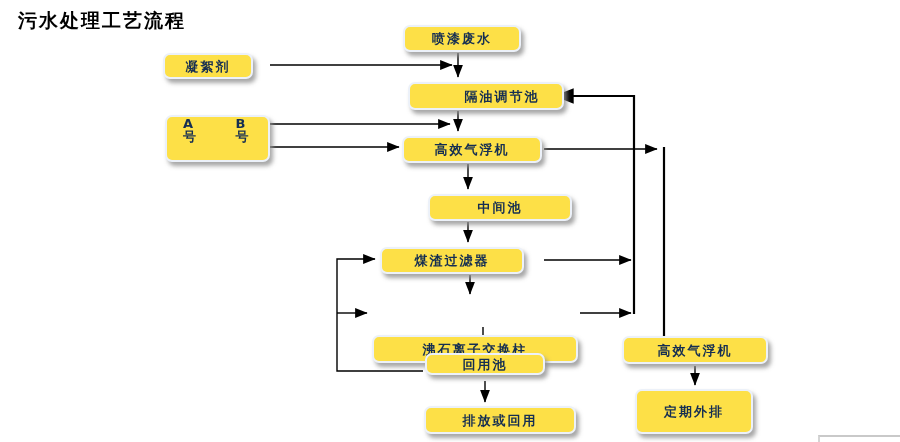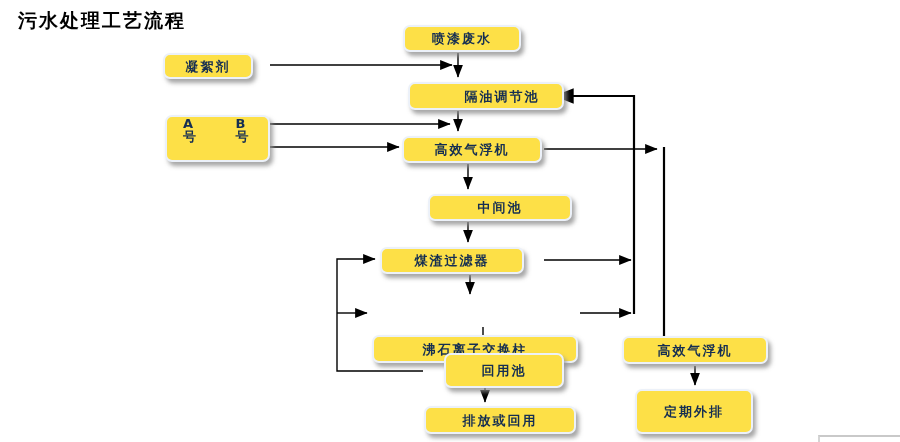--- a/index.html
+++ b/index.html
@@ -85,18 +85,18 @@
 
 <div class="node multiline" style="left:165px; top:115px; width:105px; height:47px;">
   <div>A 号</div>
   <div>B 号</div>
 </div>
 
 <div class="node" style="left:402px; top:136px; width:140px; height:27px;border-radius:7px;">高效气浮机</div>
 <div class="node" style="left:428px; top:194px; width:144px; height:27px;">中间池</div>
 <div class="node" style="left:380px; top:247px; width:144px; height:27px;">煤渣过滤器</div>
 <div class="node" style="left:372px; top:299px; width:206px; height:28px;margin-top:36px;">沸石离子交换柱</div>
-<div class="node" style="left:444px; top:353px; width:120px; height:35px;">回用池</div>
+<div class="node" style="left:425px; top:353px; width:120px; height:22px;">回用池</div>
 <div class="node" style="left:424px; top:406px; width:152px; height:28px;">排放或回用</div>
 <div class="node" style="left:622px; top:336px; width:146px; height:28px;">高效气浮机</div>
 <div class="node" style="left:635px; top:389px; width:118px; height:45px;">定期外排</div>
 
 <div class="corner-artifact"></div>
 
 </body></html>

